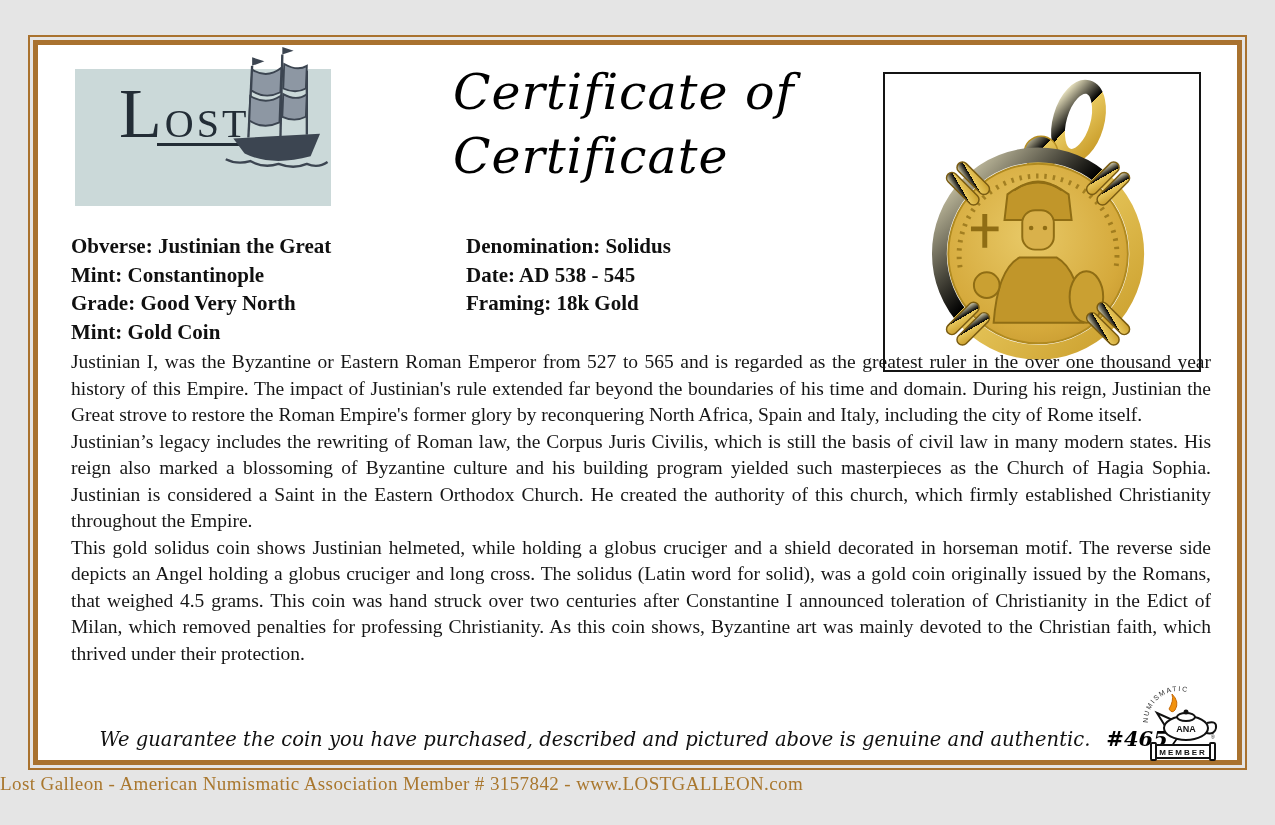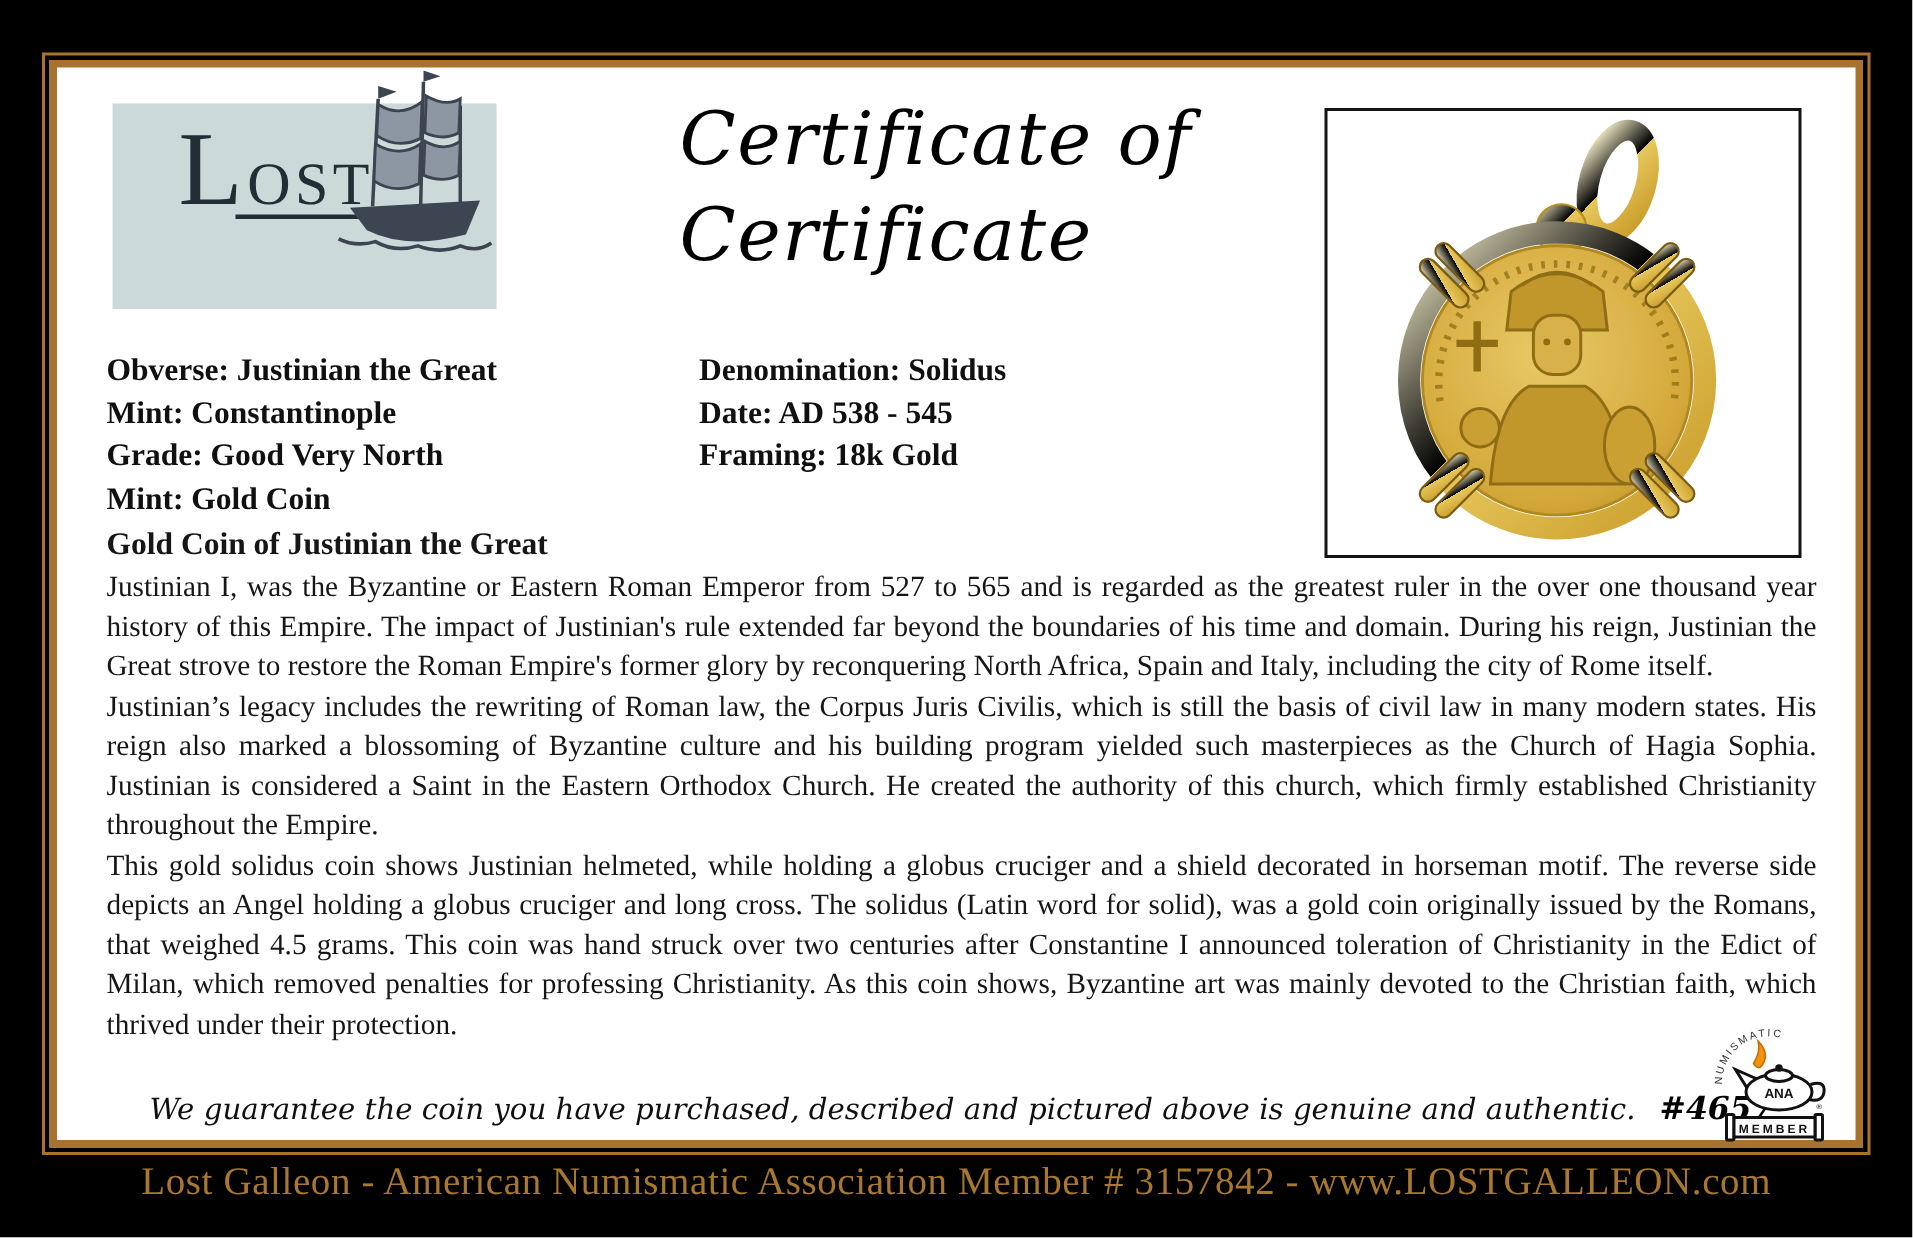--- a/index.html
+++ b/index.html
@@ -1,18 +1,18 @@
 <!DOCTYPE html>
 <html><head>
 <meta charset="utf-8">
 <style>
   * { margin:0; padding:0; box-sizing:border-box; }
   html,body { background:#ffffff; }
   #page {
-    position:relative; width:1275px; height:825px; background:#000000;
+    position:relative; width:1275px; height:825px; background:#e5e5e5;
     font-family:"Liberation Serif", serif; overflow:hidden;
   }
   
   .frame {
     position:absolute; left:28px; top:35px; width:1219px; height:735px;
     border:2px solid #a9722f; padding:3px;
   }
   .frame-inner {
     position:relative; width:100%; height:100%;
     border:5px solid #a9722f; background:#ffffff;
@@ -54,22 +54,22 @@
   .body-block p { font-size:19.5px; line-height:26.5px; text-align:justify; }
   
   .guarantee {
     position:absolute; left:33px; top:681px; width:1140px; text-align:center;
     font-family:"DejaVu Serif", serif; font-style:italic; font-size:19.5px; color:#101010;
   }
   .guarantee .coin-number { font-weight:bold; font-size:21px; margin-left:16px; color:#000; }
   .ana-logo { position:absolute; left:1105px; top:640px; width:80px; height:80px; }
   
   .footer {
-    position:absolute; left:0; right:0; top:773px; text-align:center;
-    color:#a9772e; font-size:26px; letter-spacing:0.4px;
+    position:absolute; left:0; right:0; top:773px; 
+    color:#a9772e; font-size:19px; letter-spacing:0.4px;
   }
 </style>
 </head>
 <body>
 
 <div id="page">
 
   <div class="frame">
     <div class="frame-inner">
 
@@ -167,21 +167,20 @@
         <div>Grade: Good Very North</div>
         <div>Mint: Gold Coin</div>
       </div>
       <div class="details details-right">
         <div>Denomination: Solidus</div>
         <div>Date: AD 538 - 545</div>
         <div>Framing: 18k Gold</div>
       </div>
 
       <div class="body-block">
-        <div class="body-heading">Gold Coin of Justinian the Great</div>
         <p>Justinian I, was the Byzantine or Eastern Roman Emperor from 527 to 565 and is regarded as the greatest ruler in the over one thousand year history of this Empire. The impact of Justinian's rule extended far beyond the boundaries of his time and domain. During his reign, Justinian the Great strove to restore the Roman Empire's former glory by reconquering North Africa, Spain and Italy, including the city of Rome itself.</p>
         <p>Justinian’s legacy includes the rewriting of Roman law, the Corpus Juris Civilis, which is still the basis of civil law in many modern states. His reign also marked a blossoming of Byzantine culture and his building program yielded such masterpieces as the Church of Hagia Sophia. Justinian is considered a Saint in the Eastern Orthodox Church. He created the authority of this church, which firmly established Christianity throughout the Empire.</p>
         <p>This gold solidus coin shows Justinian helmeted, while holding a globus cruciger and a shield decorated in horseman motif. The reverse side depicts an Angel holding a globus cruciger and long cross. The solidus (Latin word for solid), was a gold coin originally issued by the Romans, that weighed 4.5 grams. This coin was hand struck over two centuries after Constantine I announced toleration of Christianity in the Edict of Milan, which removed penalties for professing Christianity. As this coin shows, Byzantine art was mainly devoted to the Christian faith, which thrived under their protection.</p>
       </div>
 
       <div class="guarantee">
         <span>We guarantee the coin you have purchased, described and pictured above is genuine and authentic.</span><span class="coin-number">#4657</span>
       </div>
 
       <svg class="ana-logo" viewBox="0 0 80 80" aria-hidden="true">

